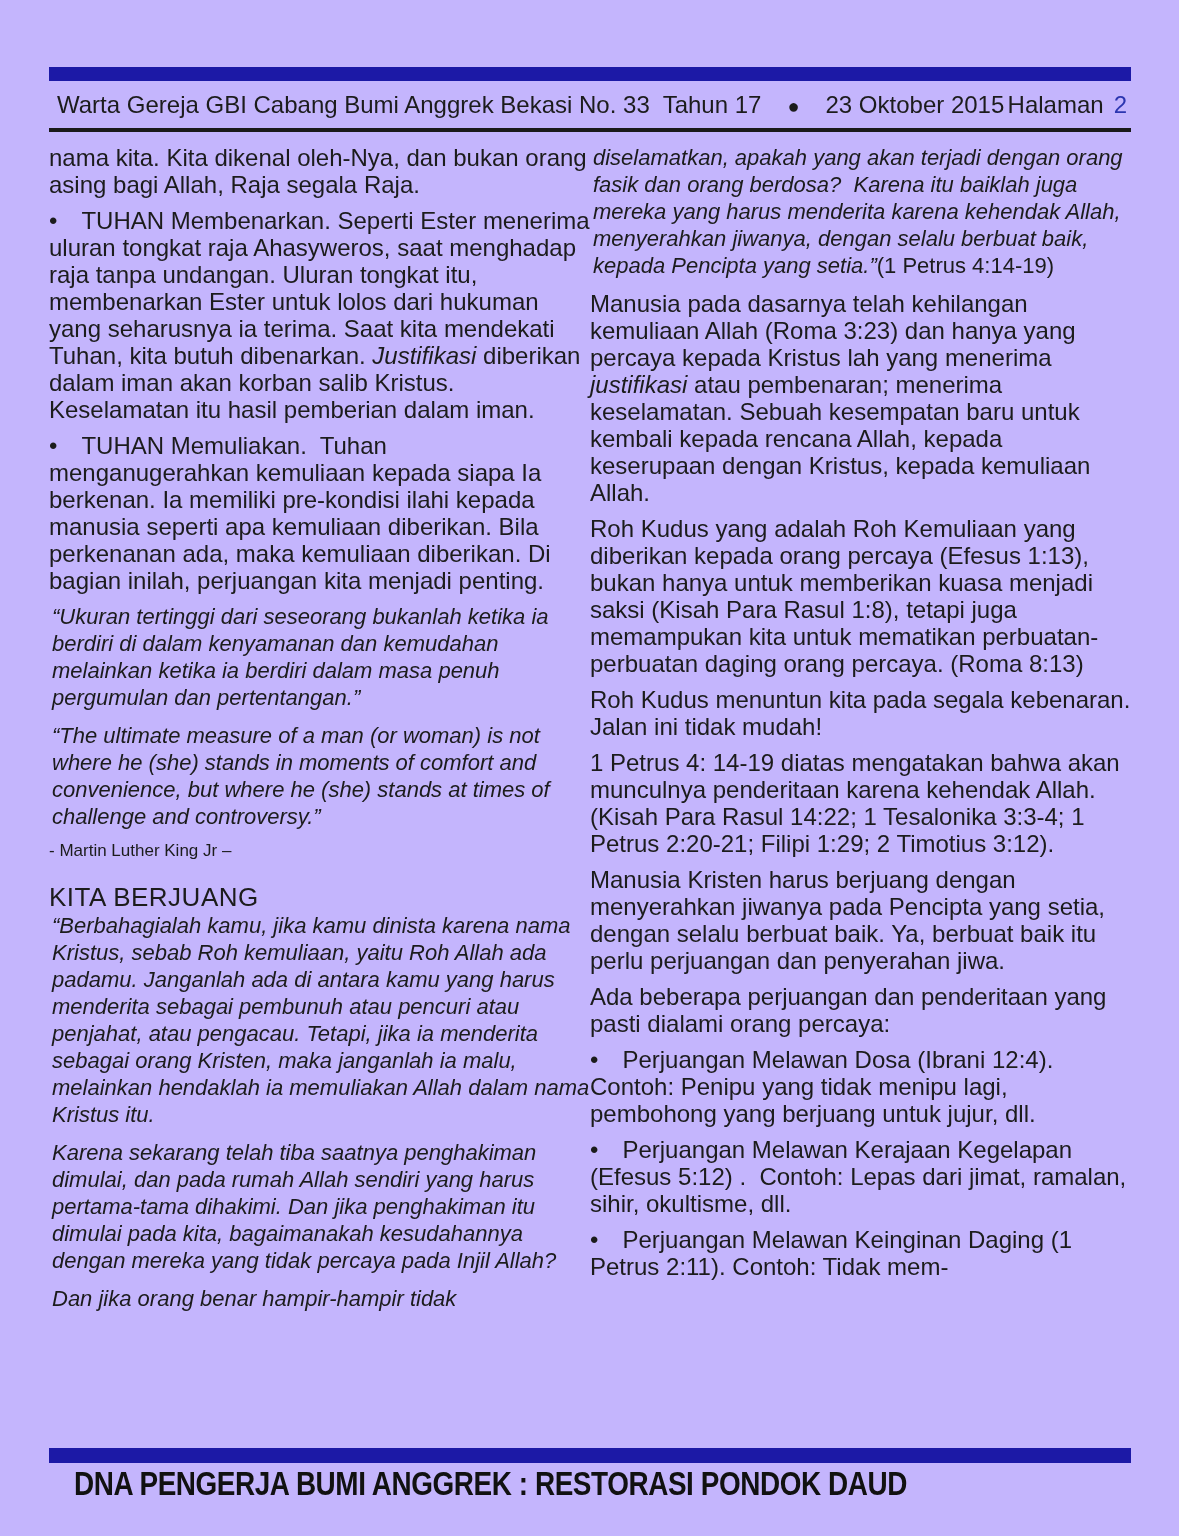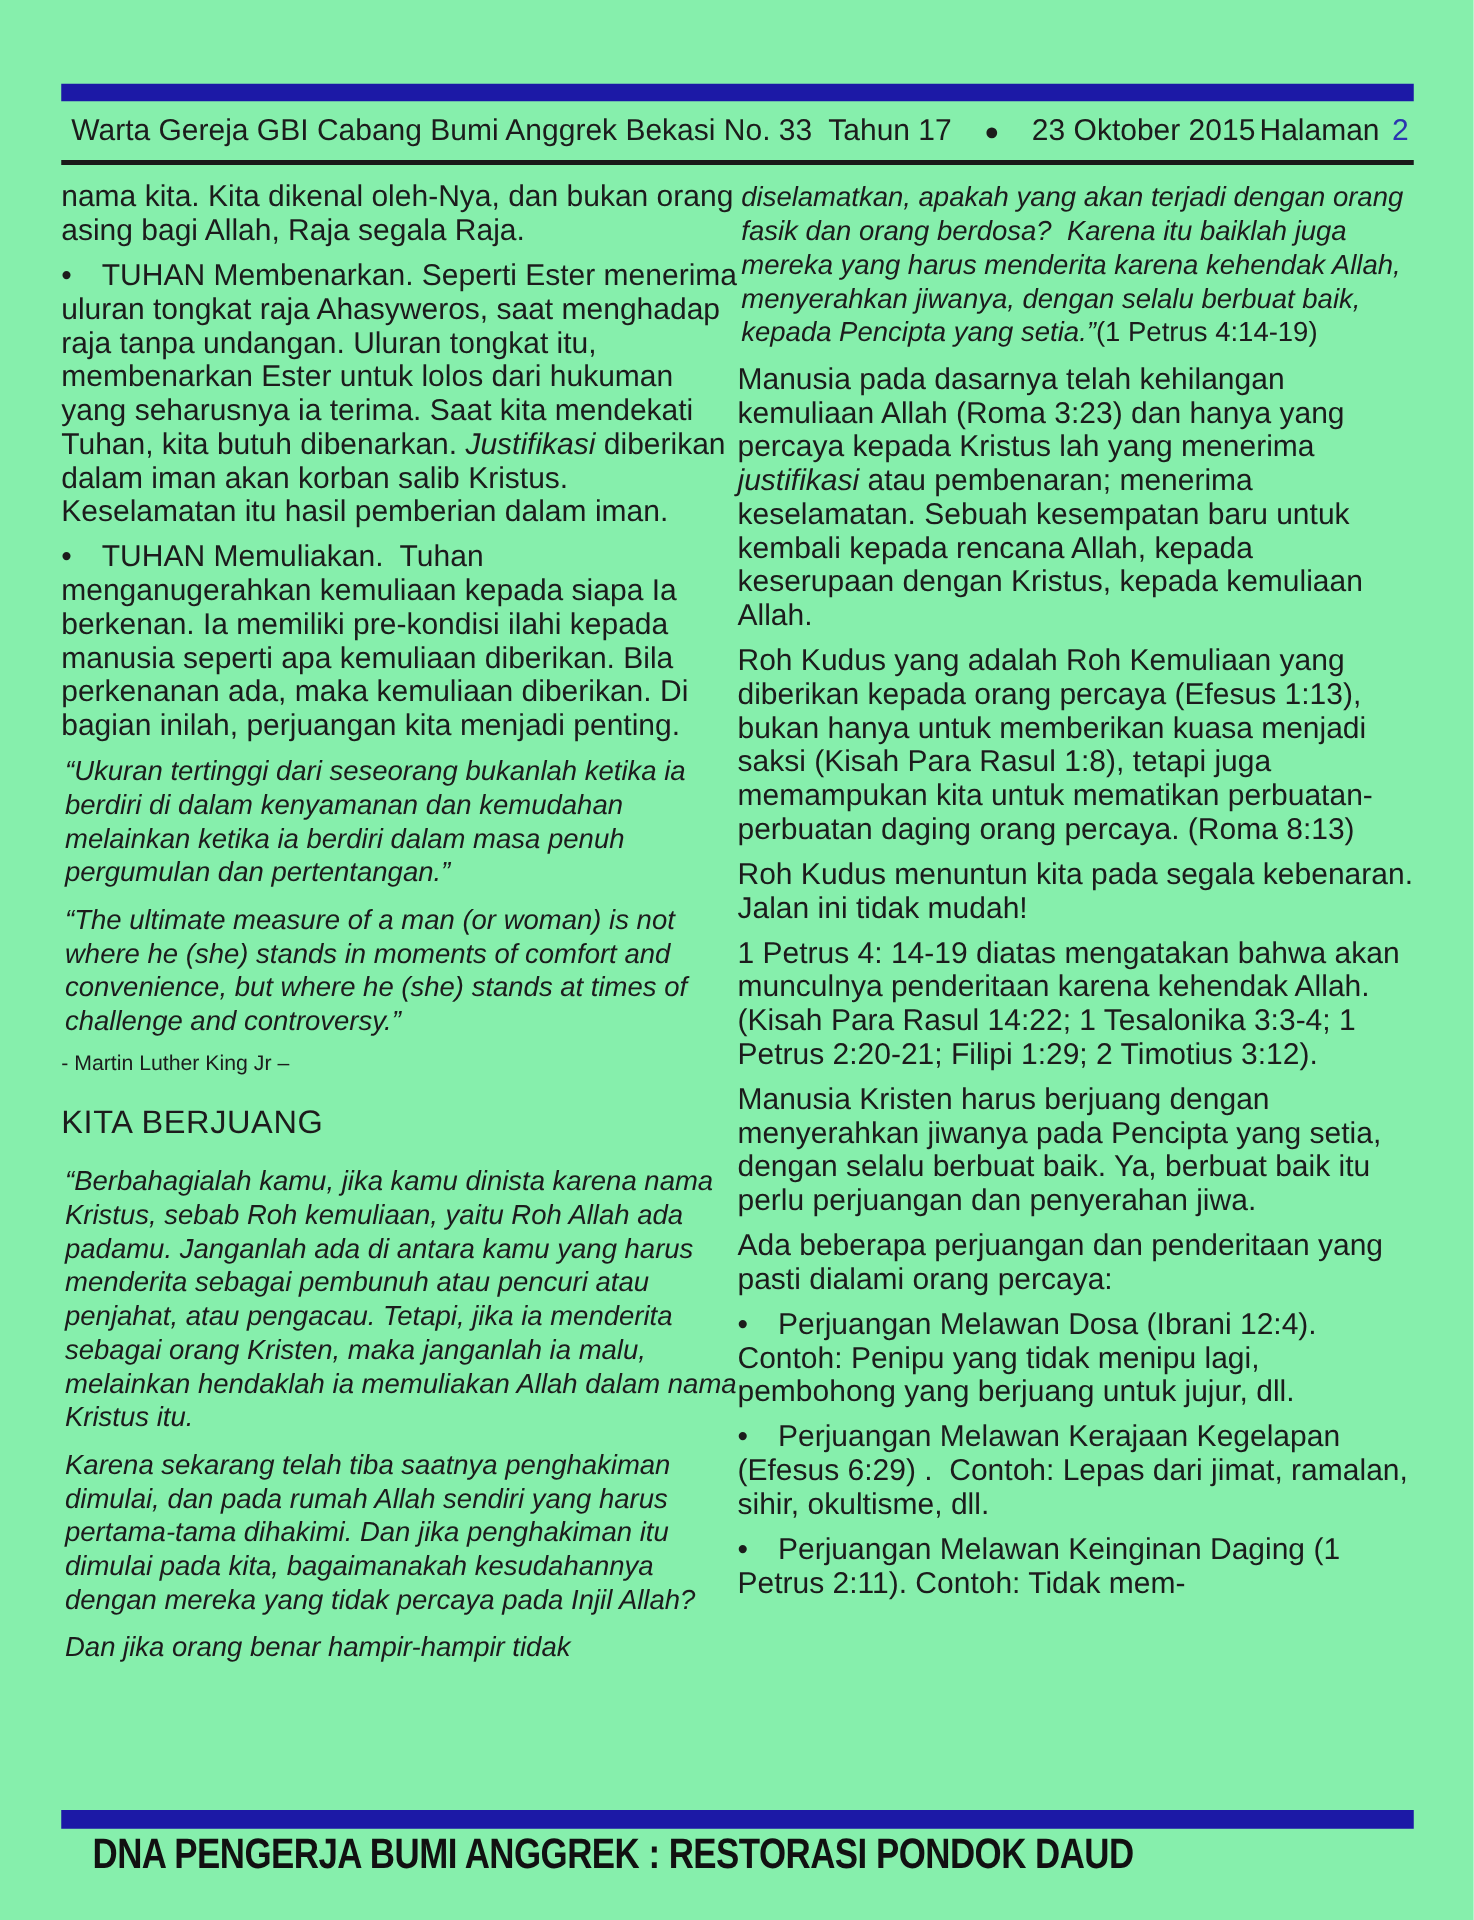--- a/index.html
+++ b/index.html
@@ -5,42 +5,42 @@
   :root{
     --bar: #1c19a6;
     --pagenum: #2b35b0;
     --text: #1c1c1c;
     --rule: #1a1a1a;
   }
   html,body{margin:0;padding:0;background:#ffffff;}
   .page{
     position:relative;
     width:1179px;height:1536px;
-    background:#86efac;
+    background:#c4b5fd;
     font-family:"Liberation Sans", sans-serif;
     color:var(--text);
     overflow:hidden;
   }
   .content{position:absolute;left:49px;top:0;width:1082px;}
   .topbar{margin-top:67px;height:14px;background:var(--bar);}
   .header-row{
     display:flex;align-items:baseline;
     padding:10px 4px 8px 8px;
     font-size:24px;line-height:28px;white-space:nowrap;
   }
   .h-sep{margin:0 26px;font-size:20px;}
   .h-right{margin-left:auto;}
   .pageno{color:var(--pagenum);margin-left:10px;}
   .rule{height:4px;background:var(--rule);}
   .cols{display:flex;margin-top:12px;height:1300px;overflow:hidden;}
   .col{flex:1;min-width:0;}
   p.para{margin:0 0 9px 0;font-size:24px;line-height:27px;}
   p.quote{font-size:22px;line-height:27px;padding-left:3px;margin-bottom:11px;}
   p.attrib{margin-top:-4px;font-size:17px;}
-  p.heading{font-size:26px;line-height:30px;margin-top:18px;margin-bottom:19px;letter-spacing:0.5px;}
+  p.heading{font-size:26px;line-height:30px;margin-top:18px;margin-bottom:0;letter-spacing:0.5px;}
   .b{font-weight:normal;}
   .i{font-style:italic;}
   .footer-bar{position:absolute;left:49px;width:1082px;top:1448px;height:15px;background:var(--bar);}
   .footer-text{
     position:absolute;left:74px;top:1464px;
     font-size:34px;font-weight:bold;white-space:nowrap;
     transform:scaleX(0.82);transform-origin:left top;
     letter-spacing:-0.5px;color:#111111;
   }
 </style>
@@ -77,21 +77,21 @@
         </div>
       <div class="col" id="col-right">
           <p class="para quote"><span class="i">diselamatkan, apakah yang akan terjadi dengan orang fasik dan orang berdosa?&nbsp; Karena itu baiklah juga mereka yang harus menderita karena kehendak Allah, menyerahkan jiwanya, dengan selalu berbuat baik, kepada Pencipta yang setia.”</span><span class="b">(1 Petrus 4:14-19)</span></p>
           <p class="para body"><span>Manusia pada dasarnya telah kehilangan kemuliaan Allah (</span><span class="b">Roma 3:23</span><span>) dan hanya yang percaya kepada Kristus lah yang menerima </span><span class="i">justifikasi</span><span> atau pembenaran; menerima keselamatan. Sebuah kesempatan baru untuk kembali kepada rencana Allah, kepada keserupaan dengan Kristus, kepada kemuliaan Allah.</span></p>
           <p class="para body"><span>Roh Kudus yang adalah Roh Kemuliaan yang diberikan kepada orang percaya (</span><span class="b">Efesus 1:13),</span><span> bukan hanya untuk memberikan kuasa menjadi saksi (</span><span class="b">Kisah Para Rasul 1:8),</span><span> tetapi juga memampukan kita untuk mematikan perbuatan-perbuatan daging orang percaya. (</span><span class="b">Roma 8:13</span><span>)</span></p>
           <p class="para body"><span>Roh Kudus menuntun kita pada segala kebenaran. Jalan ini tidak mudah!</span></p>
           <p class="para body"><span class="b">1 Petrus 4: 14-19</span><span> diatas mengatakan bahwa akan munculnya penderitaan karena kehendak Allah. (</span><span class="b">Kisah Para Rasul 14:22; 1 Tesalonika 3:3-4; 1 Petrus 2:20-21; Filipi 1:29; 2 Timotius 3:12</span><span>).</span></p>
           <p class="para body"><span>Manusia Kristen harus berjuang dengan menyerahkan jiwanya pada Pencipta yang setia, dengan selalu berbuat baik. Ya, berbuat baik itu perlu perjuangan dan penyerahan jiwa.</span></p>
           <p class="para body"><span>Ada beberapa perjuangan dan penderitaan yang pasti dialami orang percaya:</span></p>
           <p class="para body"><span>•  </span><span class="b">Perjuangan Melawan Dosa</span><span> (</span><span class="b">Ibrani 12:4</span><span>).&nbsp;&nbsp; Contoh: Penipu yang tidak menipu lagi, pembohong yang berjuang untuk jujur, dll.</span></p>
-          <p class="para body"><span>•  </span><span class="b">Perjuangan Melawan Kerajaan Kegelapan</span><span> (</span><span class="b">Efesus 6:29</span><span>) .&nbsp; Contoh: Lepas dari jimat, ramalan, sihir, okultisme, dll.</span></p>
+          <p class="para body"><span>•  </span><span class="b">Perjuangan Melawan Kerajaan Kegelapan</span><span> (</span><span class="b">Efesus 5:12</span><span>) .&nbsp; Contoh: Lepas dari jimat, ramalan, sihir, okultisme, dll.</span></p>
           <p class="para body"><span>•  </span><span class="b">Perjuangan Melawan Keinginan Daging</span><span> (</span><span class="b">1 Petrus 2:11</span><span>). Contoh: Tidak mem-</span></p>
         </div>
     </div>
 
   </div>
 
   <div class="footer-bar"></div>
   <div class="footer-text">DNA PENGERJA BUMI ANGGREK : RESTORASI PONDOK DAUD</div>
 </div>
 

